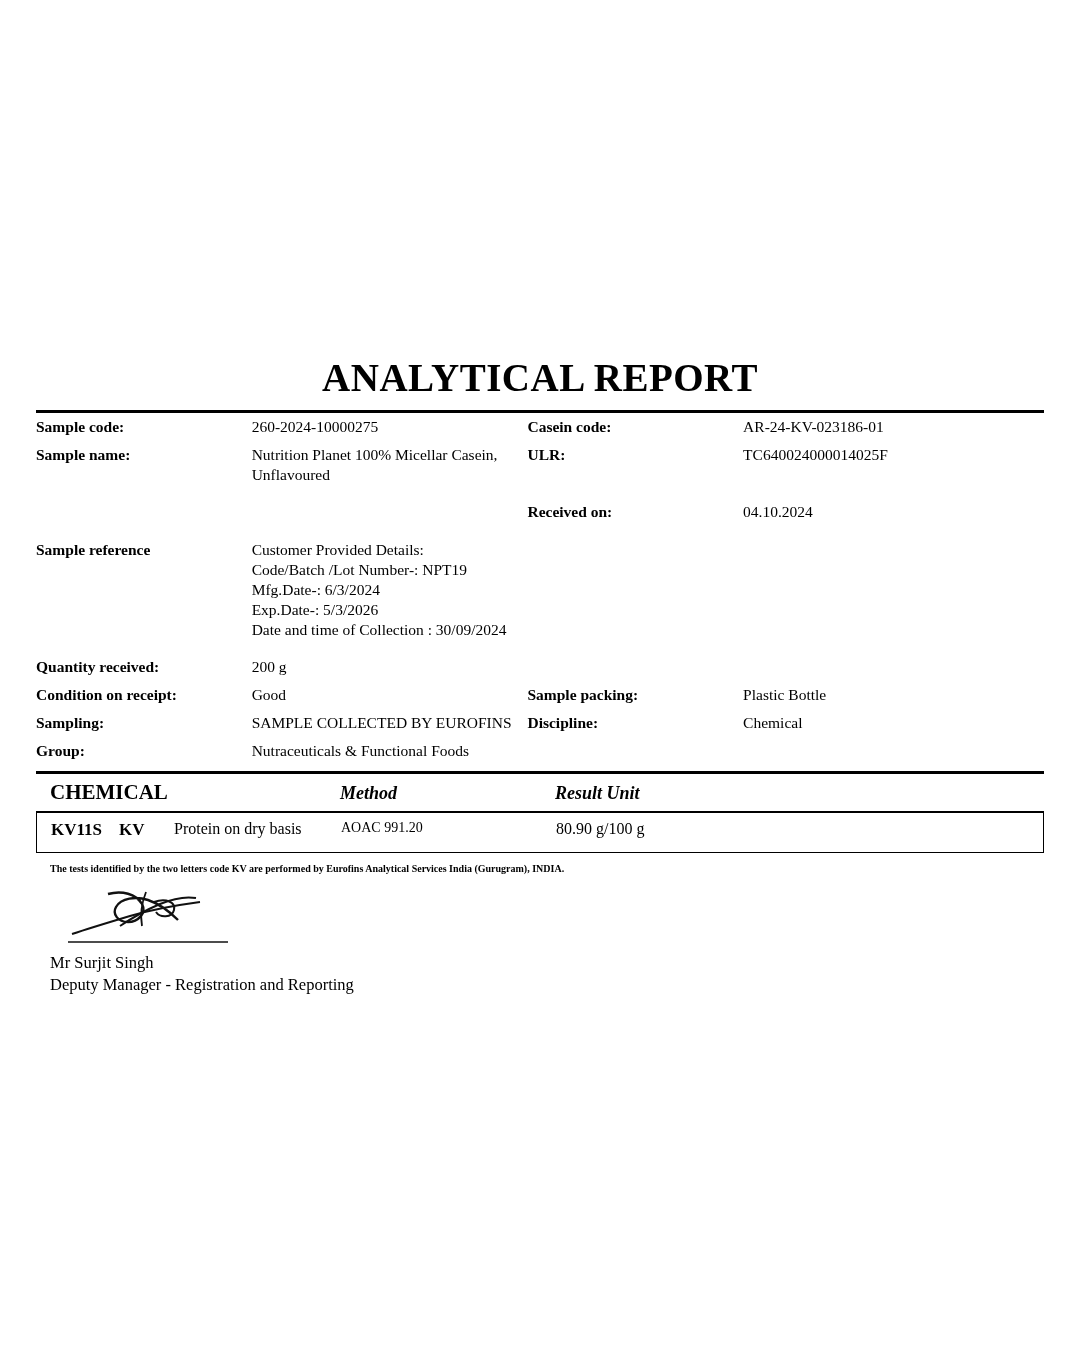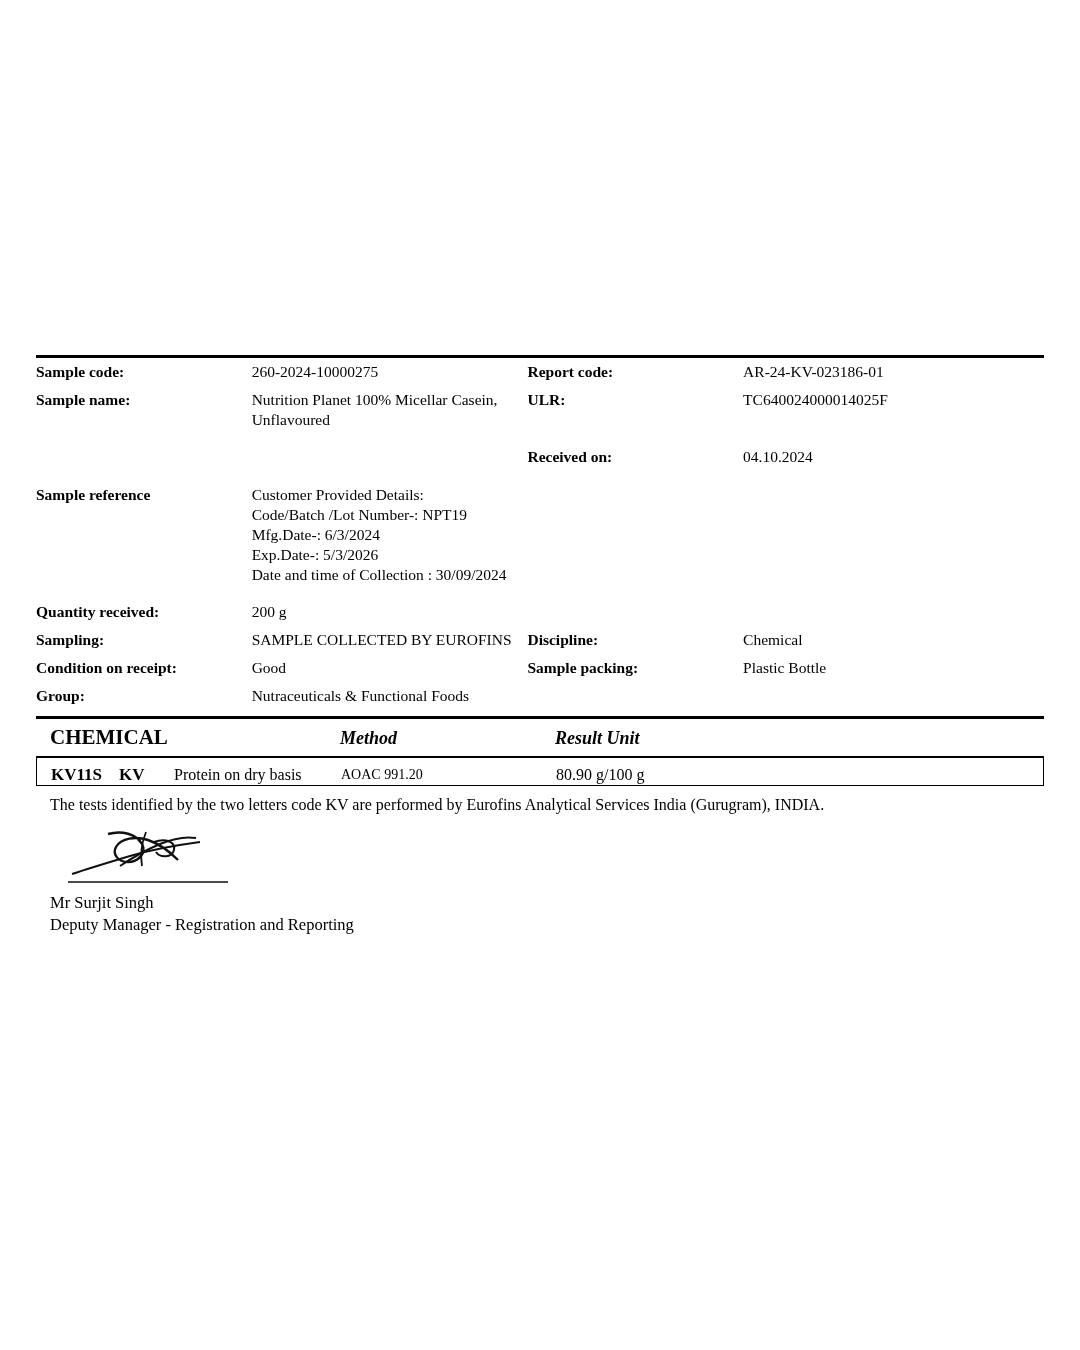--- a/index.html
+++ b/index.html
@@ -92,22 +92,22 @@
   }
   .res-head .result {
     font-style: italic;
     font-weight: bold;
     font-size: 18px;
   }
 
   .res-box {
     border: 1.5px solid #000;
     display: flex;
-    align-items: center;
-    padding: 7px 0 0 14px;
+    align-items: flex-start;
+    padding: 7px 0 12px 14px;
     font-size: 16px;
   }
   .res-box .code {
     font-weight: bold;
     font-size: 17px;
     width: 68px;
   }
   .res-box .kv {
     font-weight: bold;
     font-size: 17px;
@@ -119,22 +119,23 @@
   }
   .res-box .meth {
     width: 215px;
     font-size: 14px;
   }
   .res-box .value {
     font-size: 16px;
   }
 
   .footnote {
-    font-size: 16px;
+    font-size: 10px;
     padding: 10px 0 0 14px;
+    font-weight: bold;
   }
 
   .sig-area {
     position: relative;
     height: 72px;
     margin-top: 6px;
     padding-left: 14px;
   }
   .sig-svg { display: block; }
 
@@ -144,28 +145,29 @@
     font-size: 16.5px;
     line-height: 1.35;
   }
 </style>
 </head>
 <body>
 
 <div class="page">
   <div class="sheet">
 
+    <div class="title">ANALYTICAL REPORT</div>
     <div class="rule-thick"></div>
 
     <table class="info">
       <tbody>
           <tr>
         <td class="lbl">Sample code:</td>
         <td class="val">260-2024-10000275</td>
-        <td class="lbl2">Report code:</td>
+        <td class="lbl2">Casein code:</td>
         <td class="val2">AR-24-KV-023186-01</td>
       </tr>
       <tr>
         <td class="lbl">Sample name:</td>
         <td class="val">Nutrition Planet 100% Micellar Casein, Unflavoured</td>
         <td class="lbl2">ULR:</td>
         <td class="val2">TC640024000014025F</td>
       </tr>
       <tr class="spacer-row">
         <td></td>
@@ -199,30 +201,30 @@
         <td></td>
             <td></td>
       </tr>
       <tr>
         <td class="lbl">Quantity received:</td>
         <td class="val">200 g</td>
         <td class="lbl2"></td>
         <td class="val2"></td>
       </tr>
       <tr>
+        <td class="lbl">Condition on receipt:</td>
+        <td class="val">Good</td>
+        <td class="lbl2">Sample packing:</td>
+        <td class="val2">Plastic  Bottle</td>
+      </tr>
+      <tr>
         <td class="lbl">Sampling:</td>
         <td class="val">SAMPLE COLLECTED BY EUROFINS</td>
         <td class="lbl2">Discipline:</td>
         <td class="val2">Chemical</td>
-      </tr>
-      <tr>
-        <td class="lbl">Condition on receipt:</td>
-        <td class="val">Good</td>
-        <td class="lbl2">Sample packing:</td>
-        <td class="val2">Plastic  Bottle</td>
       </tr>
       <tr>
         <td class="lbl">Group:</td>
         <td class="val" colspan="3">Nutraceuticals &amp; Functional Foods</td>
       </tr>
     </tbody>
       </table>
 
     <div class="rule-thick" style="margin-top:6px;"></div>
 

